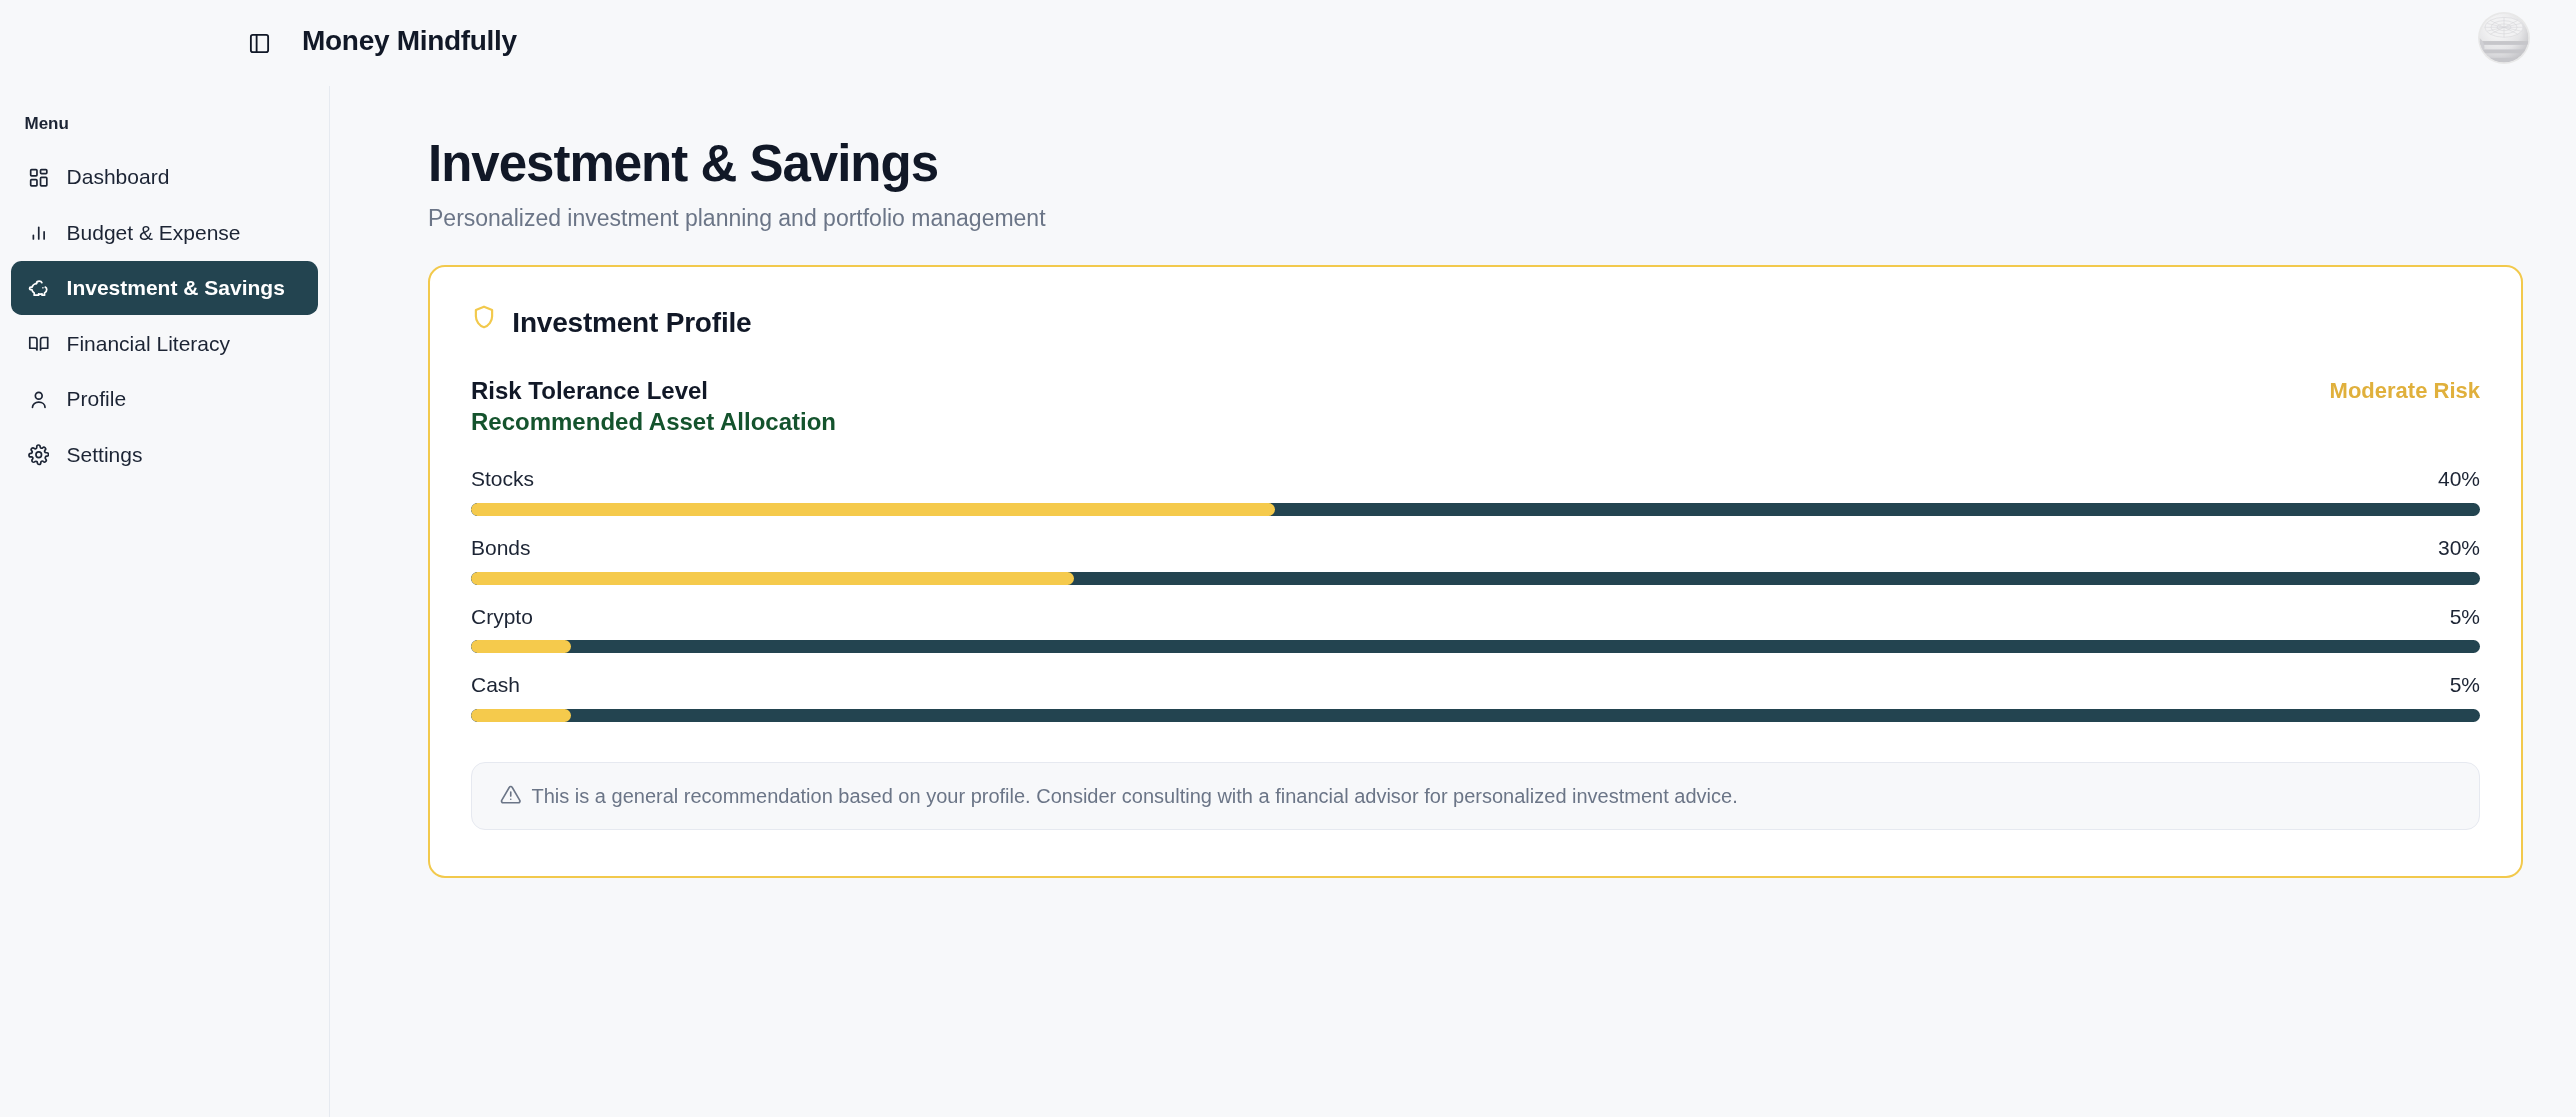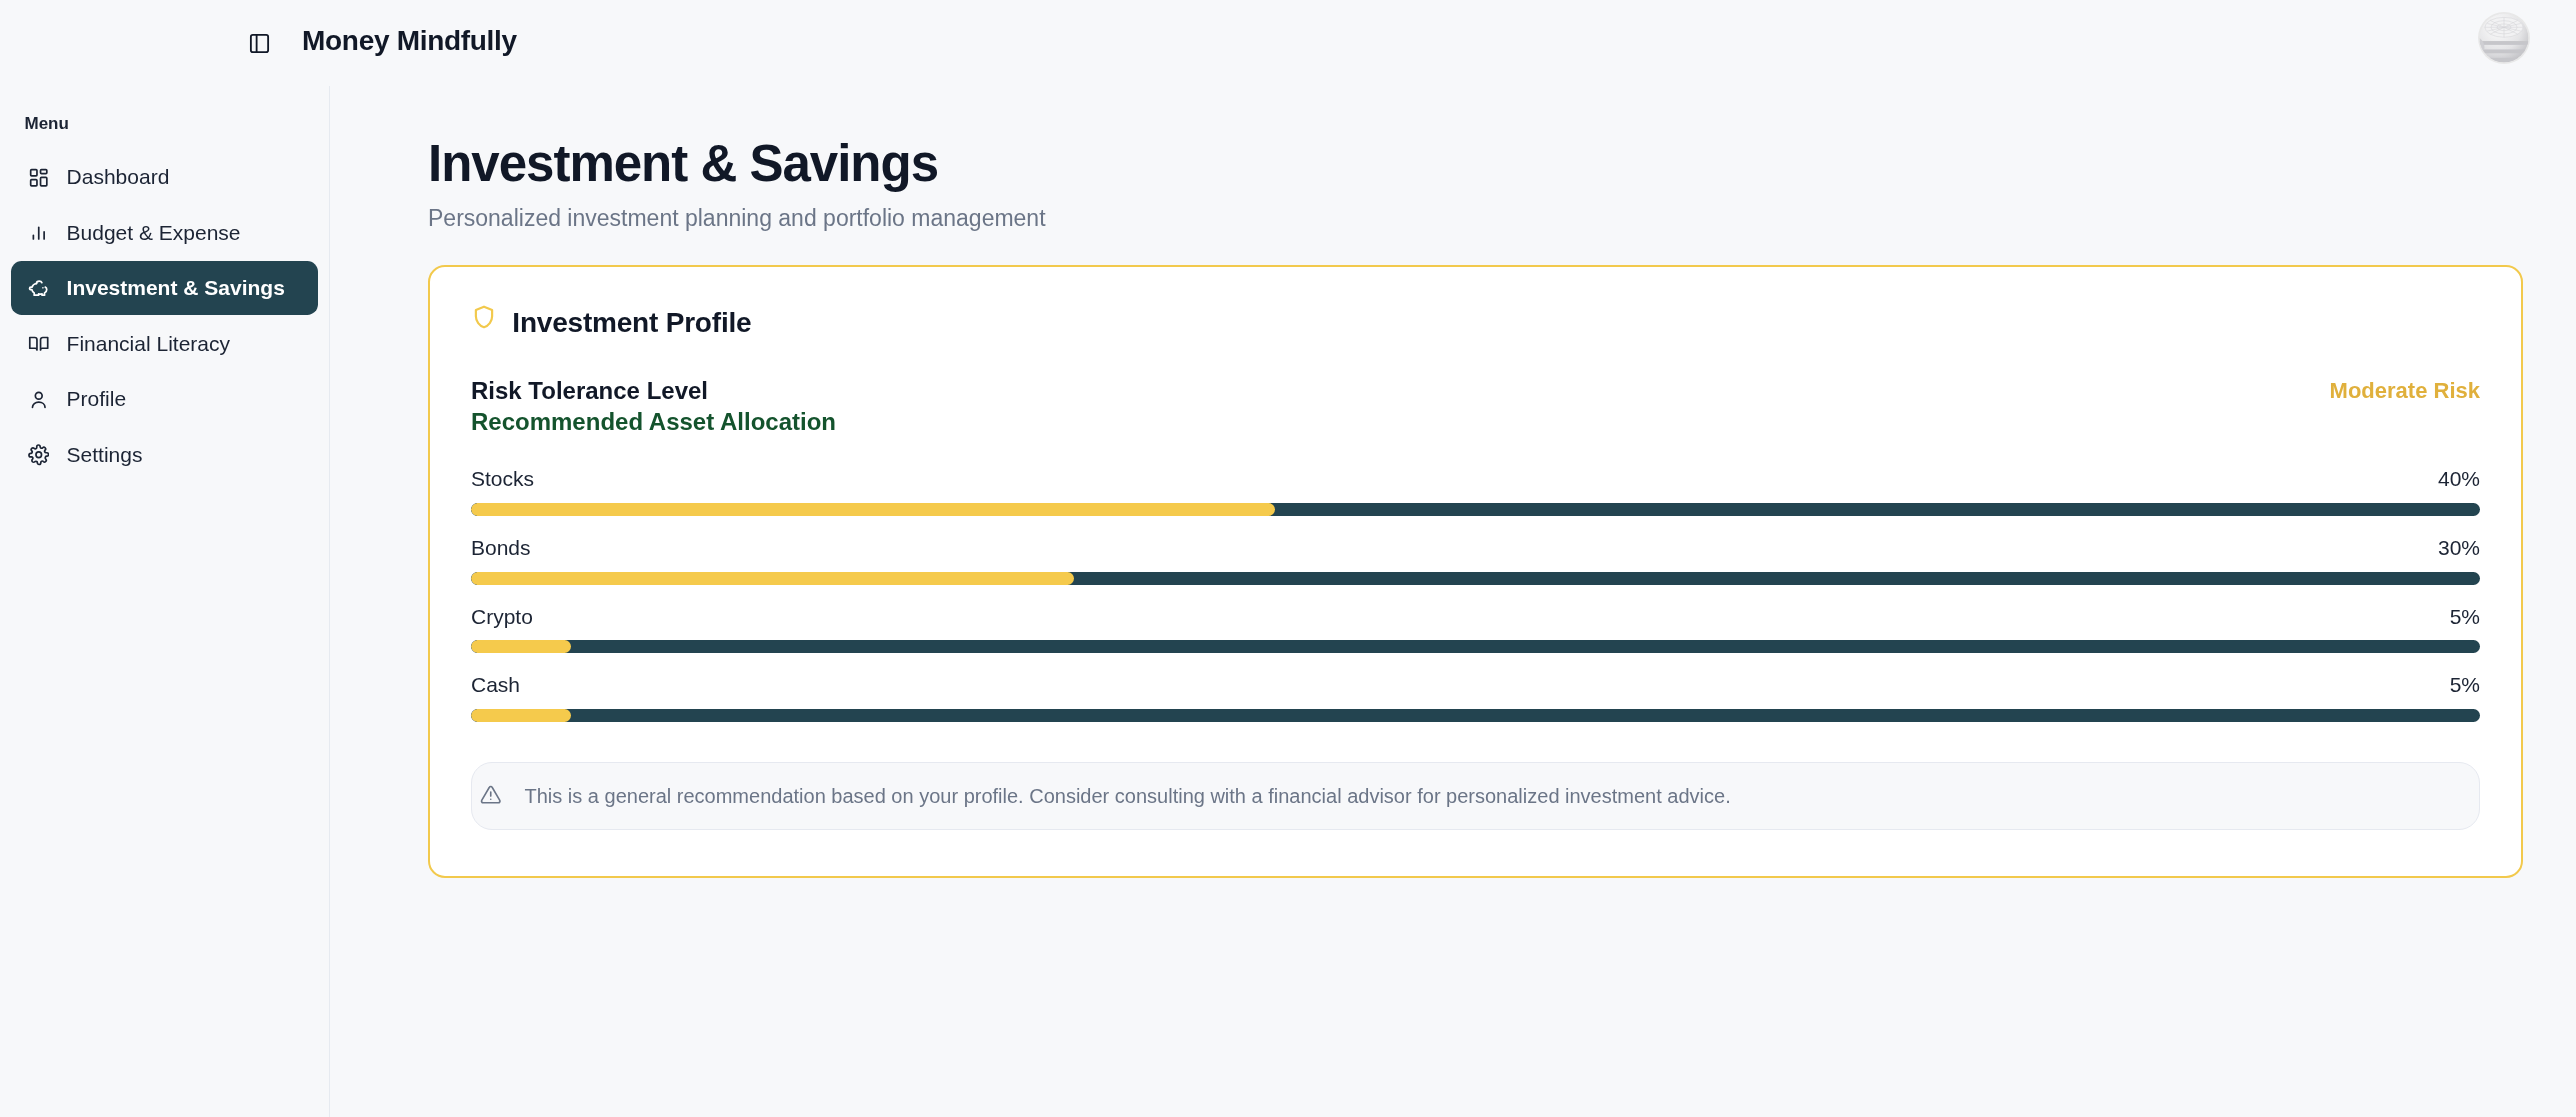--- a/index.html
+++ b/index.html
@@ -243,25 +243,25 @@
   .bar-fill {
     height: 100%;
     background: #f5ca4c;
     border-radius: 7px;
   }
 
   .note {
     margin-top: 40px;
     background: #f7f8fa;
     border: 1.5px solid #e6e9f0;
-    border-radius: 21px;
-    padding: 20px 8px;
+    border-radius: 14px;
+    padding: 20px 28px;
     display: flex;
     align-items: center;
-    gap: 23px;
+    gap: 10px;
   }
 
   .note-text {
     font-size: 20px;
     color: #6b7587;
     line-height: 26px;
   }
 </style>
 </head>
 <body>

